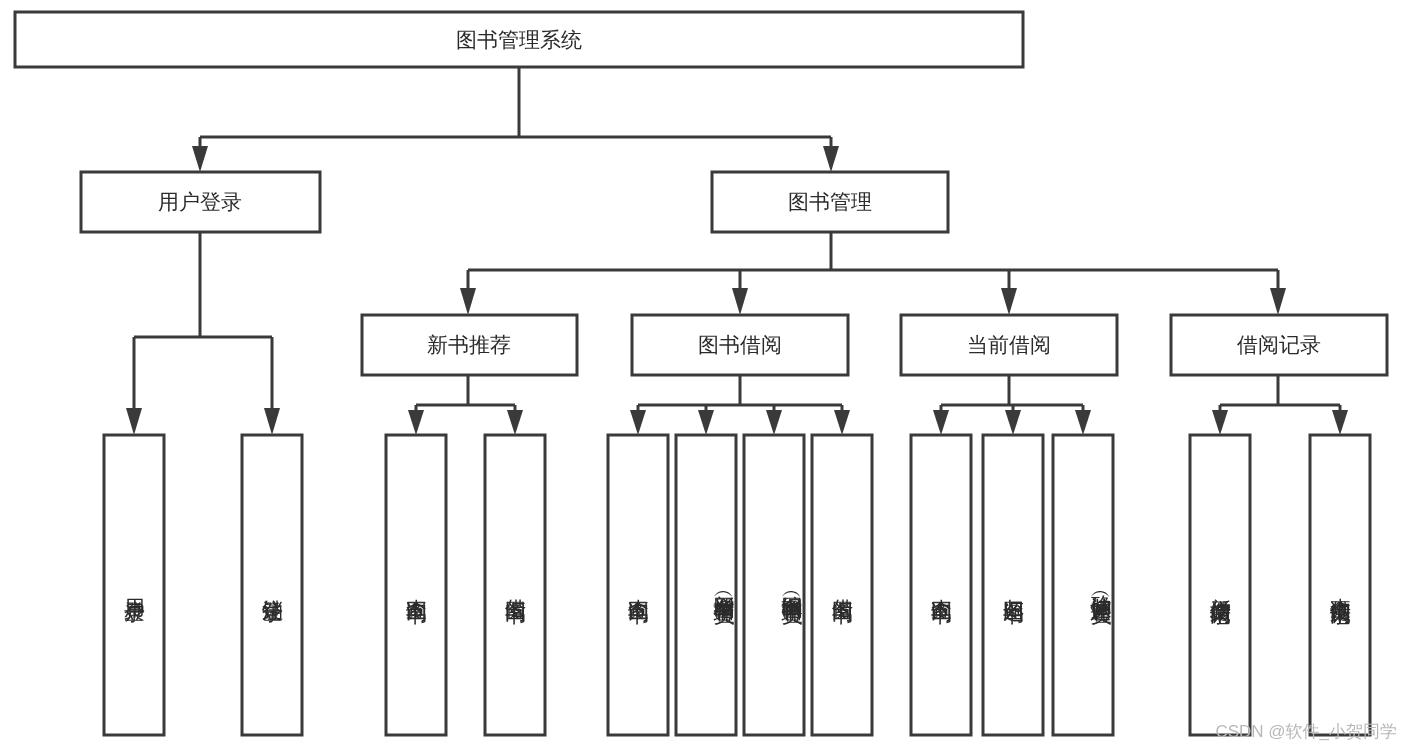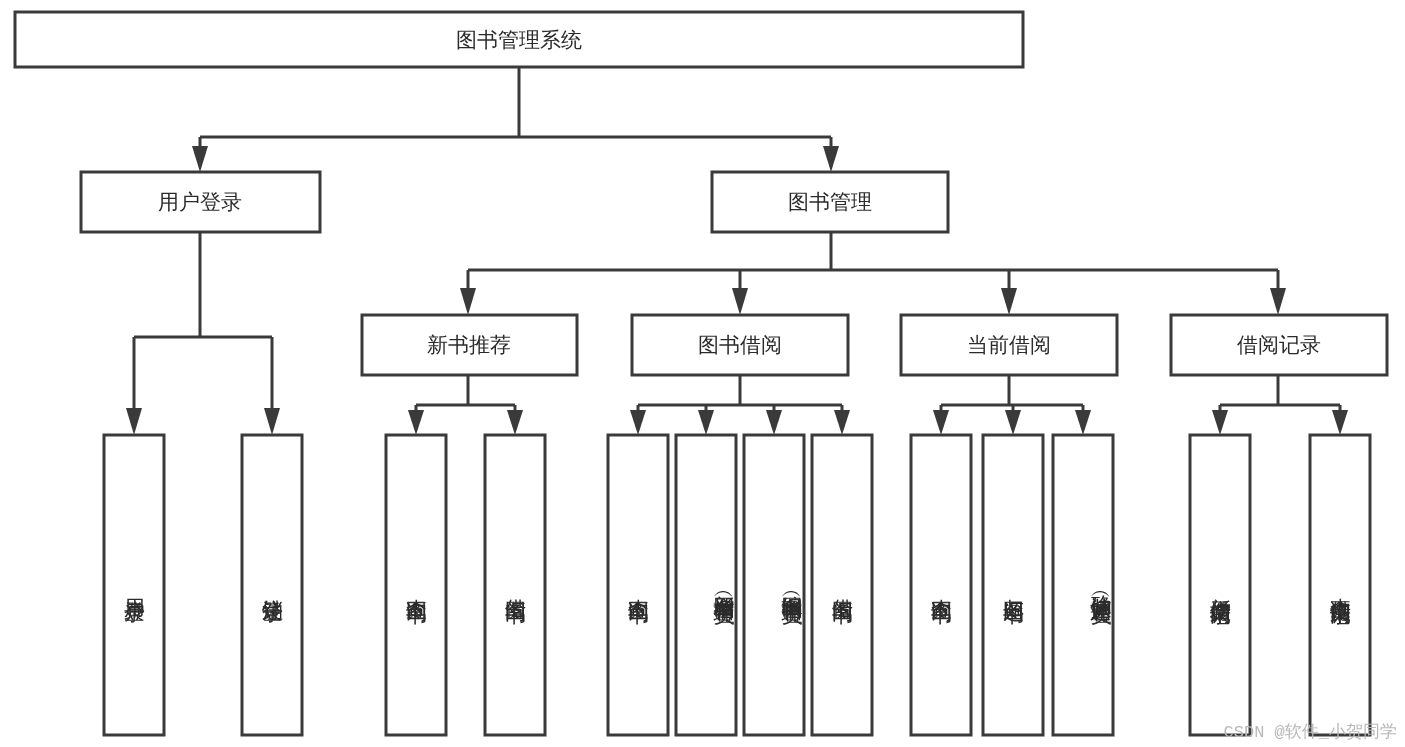--- a/index.html
+++ b/index.html
@@ -61,21 +61,21 @@
     line-height: 1.18;
     color: #2b2b2b;
     letter-spacing: 1.5px;
     pointer-events: none;
     white-space: nowrap;
   }
   #watermark {
     position: absolute;
     right: 8px;
     bottom: 4px;
-    font-family: Liberation Mono, monospace;
+    font-family: Liberation Sans, sans-serif;
     font-size: 17px;
     color: #b8b8b8;
     white-space: nowrap;
     user-select: none;
   }
 </style>
 </head>
 <body>
 
 <div id="diagram-root">

